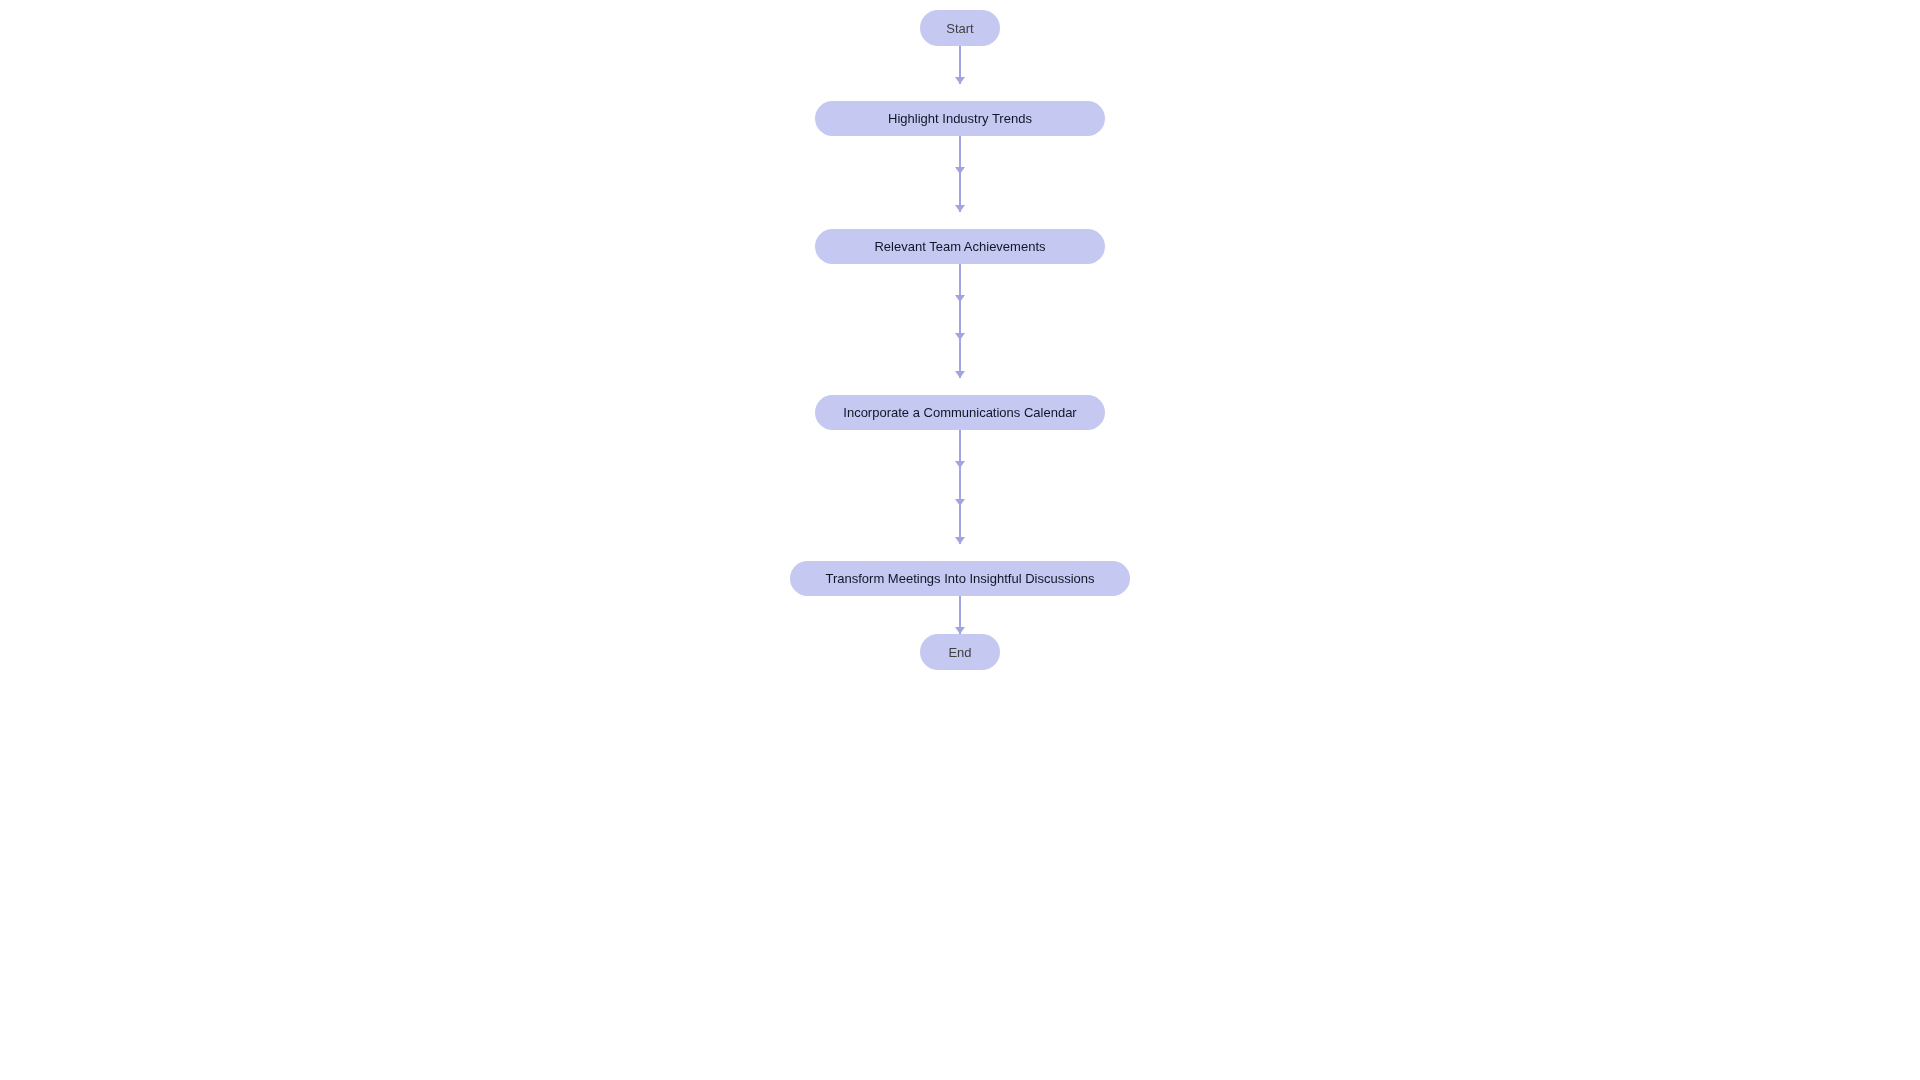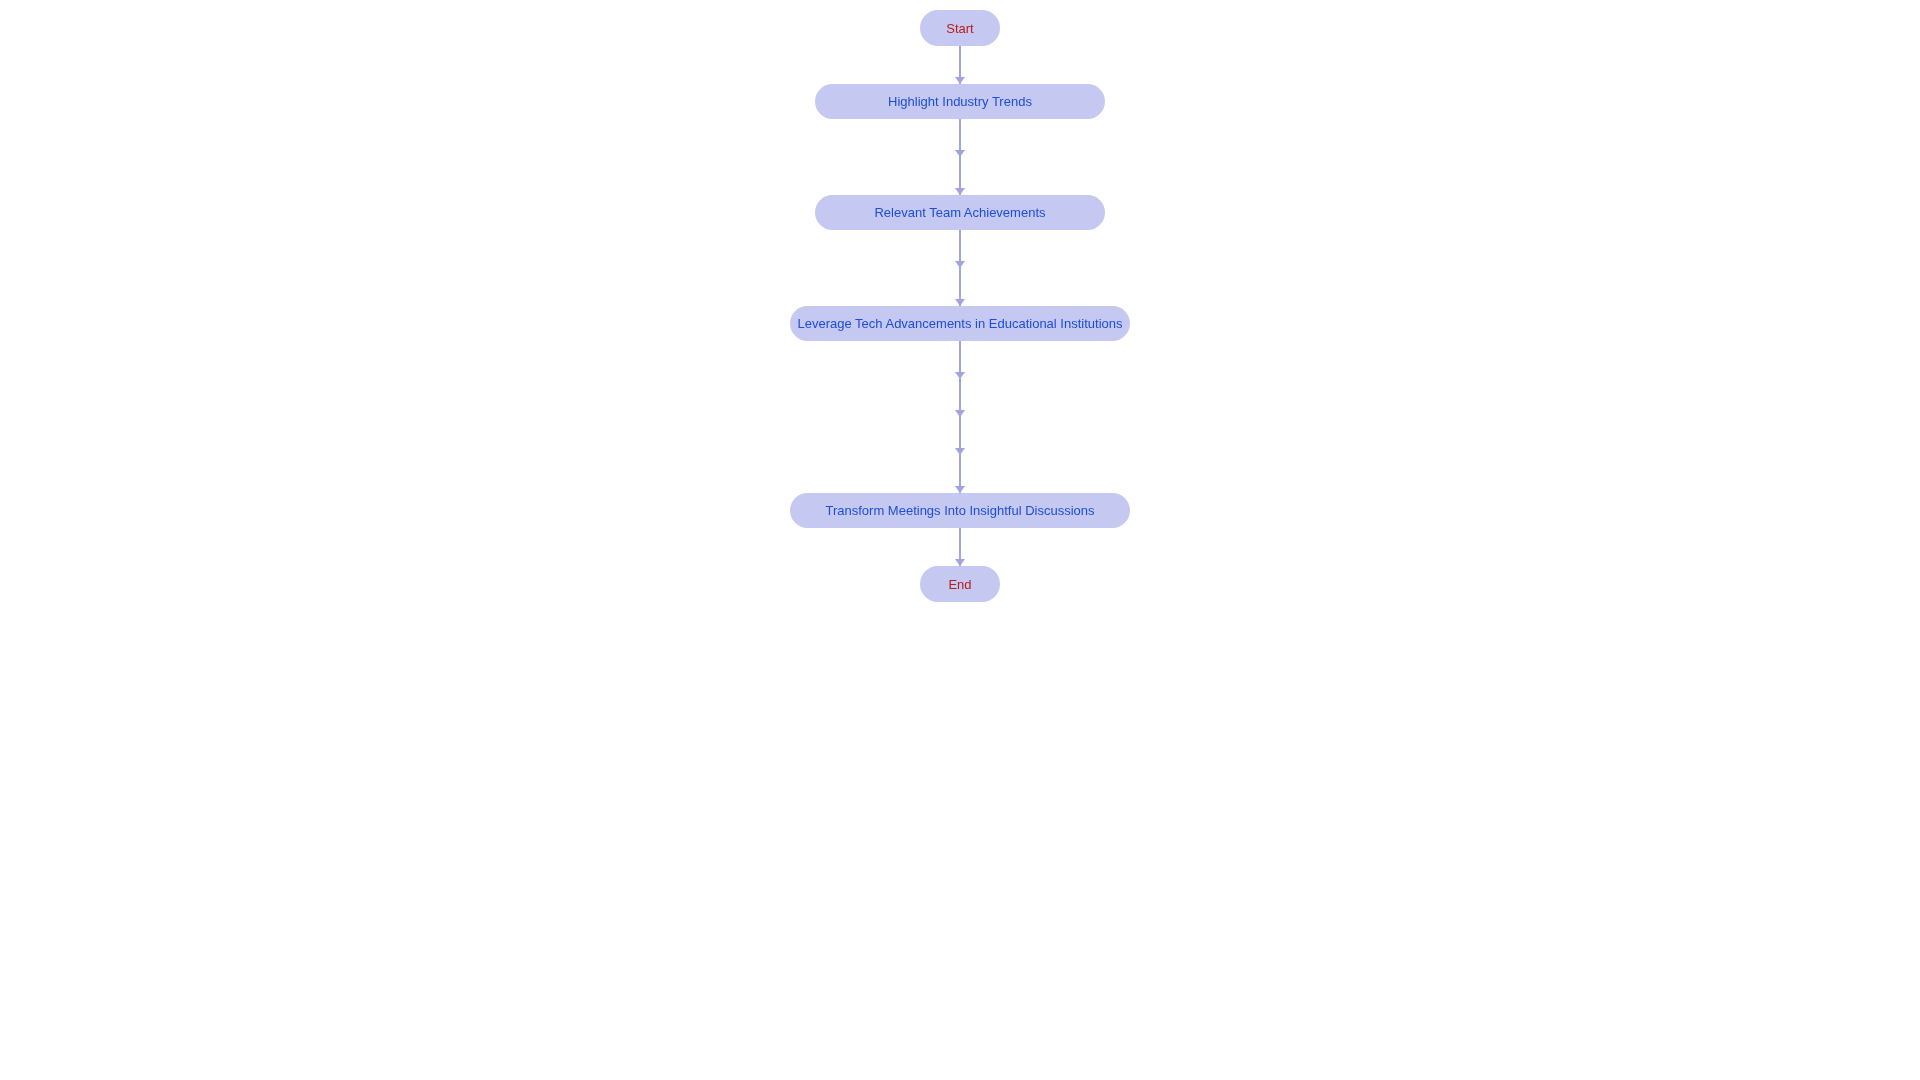--- a/index.html
+++ b/index.html
@@ -25,37 +25,38 @@
       height: 100%;
       position: relative;
     }
 
     .node {
       display: flex;
       align-items: center;
       justify-content: center;
       border-radius: 50px;
       background-color: #c5c8f0;
-      color: #1d4ed8;
+      color: #0f172a;
       font-size: 13px;
       font-weight: 400;
       text-align: center;
       padding: 10px 24px;
       position: relative;
       white-space: nowrap;
       cursor: pointer;
       border: none;
+      margin-top: 17px;
     }
 
     .node-start-end {
       width: 80px;
       height: 36px;
       border-radius: 50px;
       background-color: #c5c8f0;
-      color: #b91c1c;
+      color: #404040;
       font-size: 13px;
       font-weight: 400;
       text-align: center;
       display: flex;
       align-items: center;
       justify-content: center;
       cursor: pointer;
     }
 
     .node-wide {
@@ -131,28 +132,28 @@
 
   <div class="connector">
     <div class="connector-line"></div>
   </div>
 
 
   <div class="connector">
     <div class="connector-line"></div>
   </div>
 
-  <div class="node node-large">
-    <span>Leverage Tech Advancements in Educational Institutions</span>
-  </div>
 
   <div class="connector">
     <div class="connector-line"></div>
   </div>
 
+  <div class="node node-wide">
+    <span>Incorporate a Communications Calendar</span>
+  </div>
 
   <div class="connector">
     <div class="connector-line"></div>
   </div>
 
 
   <div class="connector">
     <div class="connector-line"></div>
   </div>
 

